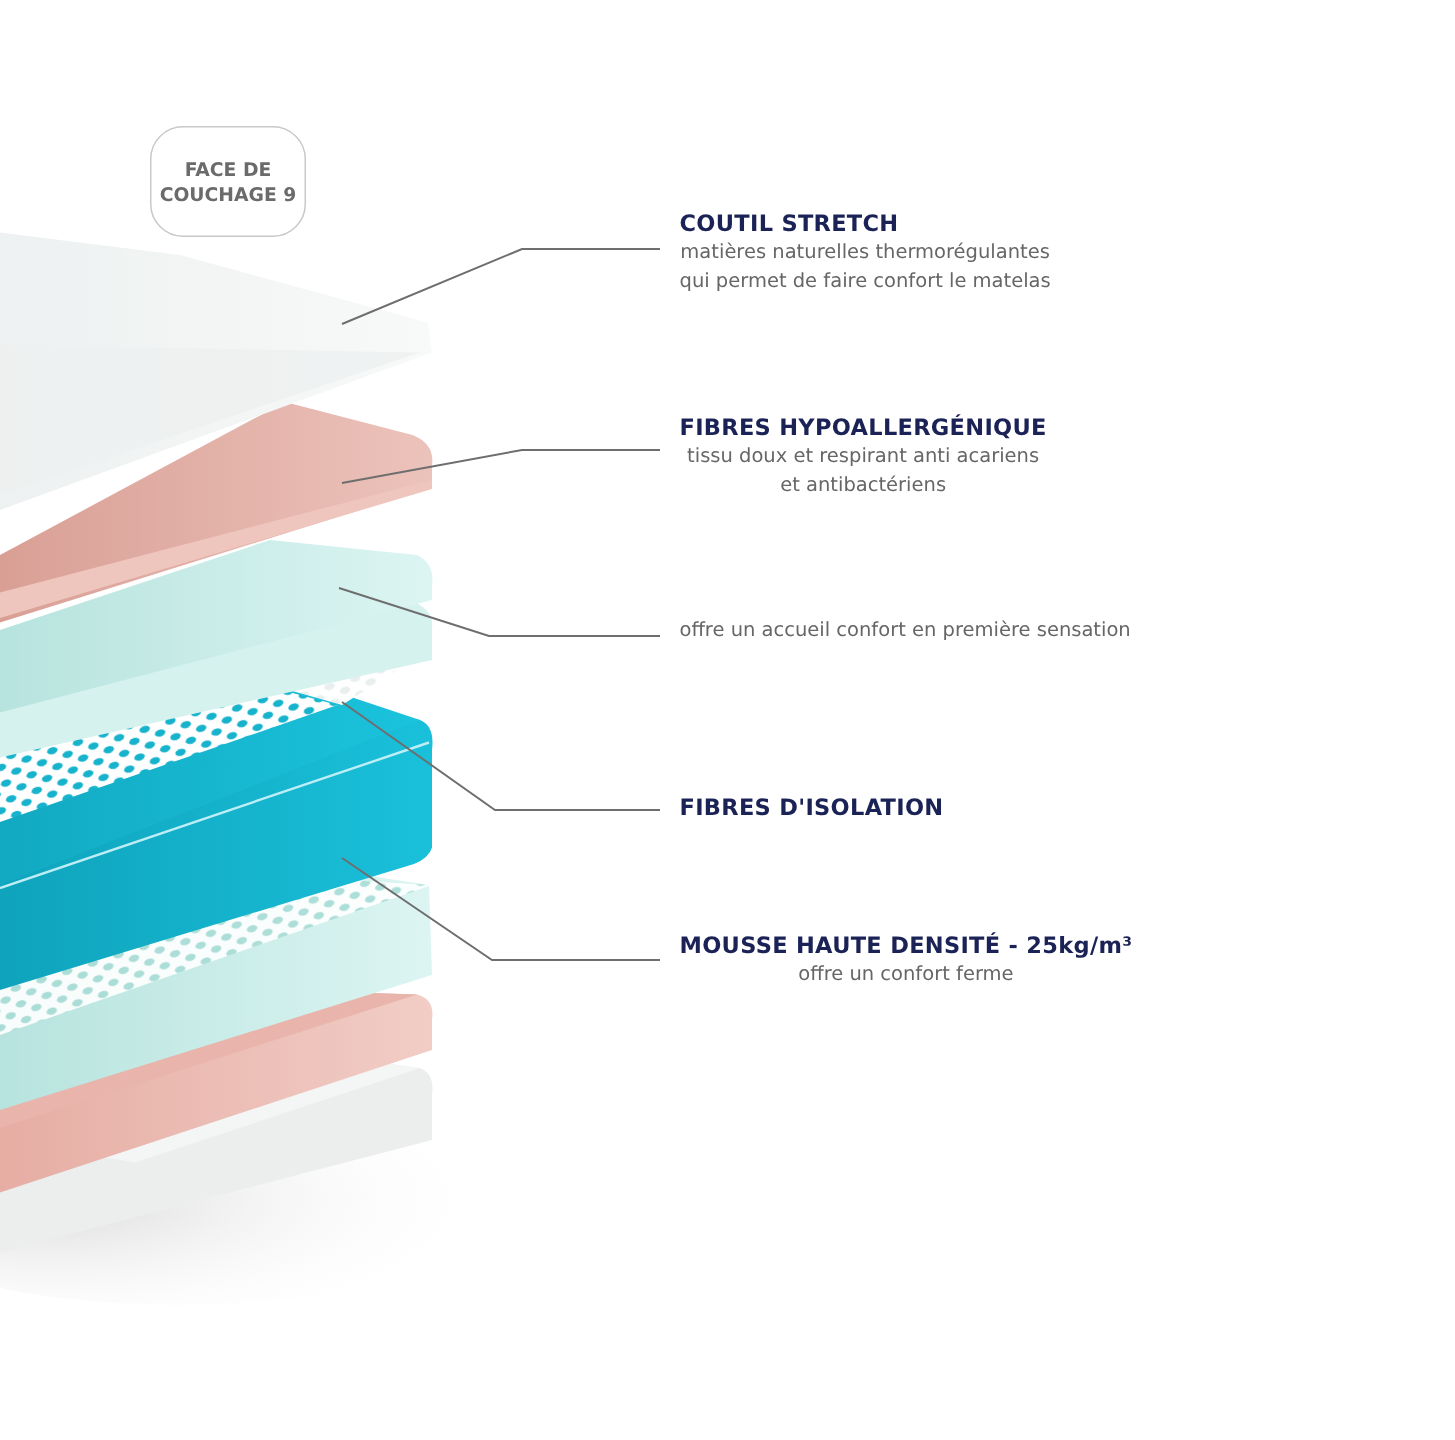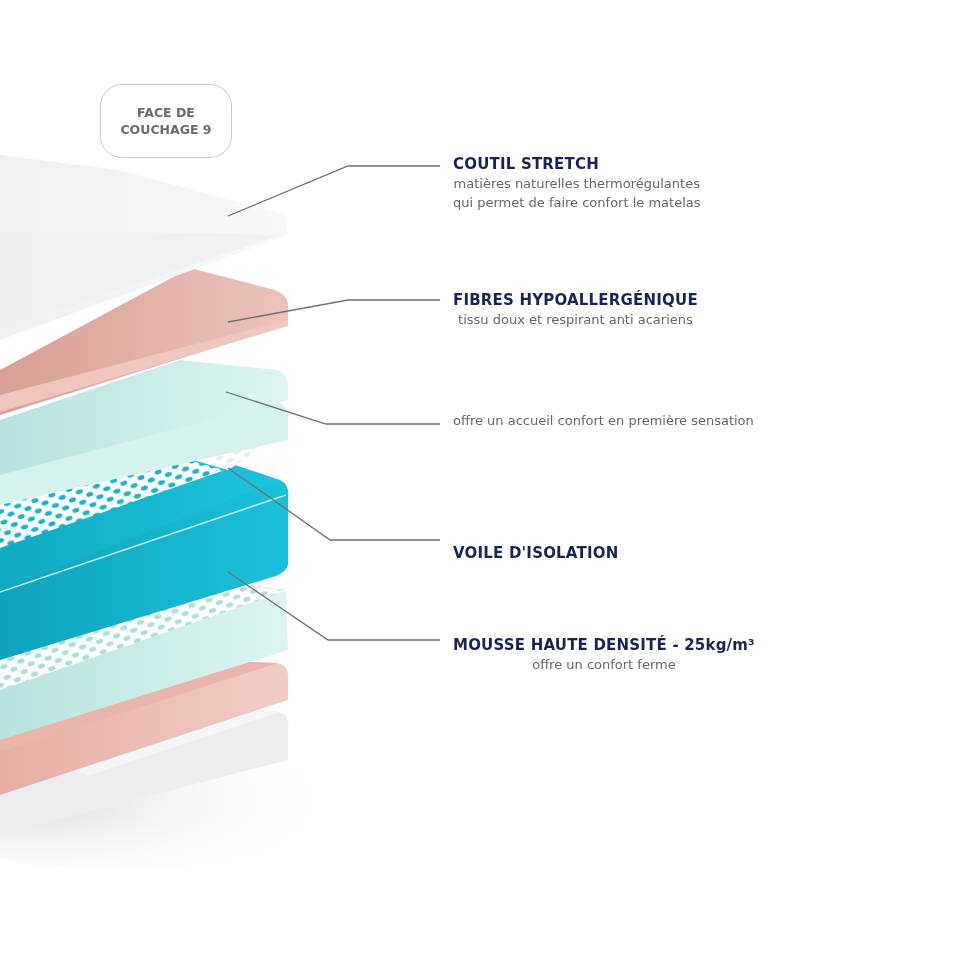--- a/index.html
+++ b/index.html
@@ -1,25 +1,25 @@
 <!DOCTYPE html>
 <html><head>
 <meta charset="utf-8">
 <style>
   html, body { margin: 0; padding: 0; background: #ffffff; }
   body { width: 970px; height: 960px; position: relative; overflow: hidden;
          font-family: "DejaVu Sans", "Liberation Sans", sans-serif; }
   .illus { position: absolute; left: 0; top: 0; width: 970px; height: 960px; }
-  .badge { position: absolute; left: 100px; top: 84px; width: 132px; height: 74px;
+  .badge { position: absolute; left: 100px; top: 84px; width: 104px; height: 74px;
            border: 1.5px solid #c9c9c9; border-radius: 22px; box-sizing: border-box;
            display: flex; flex-direction: column; align-items: center; justify-content: center;
            color: #6b6b6b; font-weight: bold; font-size: 12.5px; line-height: 17px; text-align: center;
            background: rgba(255,255,255,0.6); }
   .label { position: absolute; left: 453px; }
-  .label .title { color: #1b2356; font-weight: bold; font-size: 15px; letter-spacing: 0.2px; line-height: 19px; white-space: nowrap; margin-top: 15px; }
+  .label .title { color: #1b2356; font-weight: bold; font-size: 15px; letter-spacing: 0.2px; line-height: 19px; white-space: nowrap; }
   .label .desc { color: #666666; font-size: 13px; line-height: 19px; white-space: nowrap; text-align: center; }
 </style>
 </head>
 <body>
 
 <svg class="illus" viewBox="0 0 970 960" xmlns="http://www.w3.org/2000/svg">
   <defs>
     <linearGradient id="gWhite" x1="0" y1="0" x2="1" y2="0">
       <stop offset="0" stop-color="#eef1f1"></stop>
       <stop offset="1" stop-color="#f8f9f9"></stop>
@@ -129,26 +129,27 @@
 
 <div class="label" style="top:140px;">
   <div class="title">COUTIL STRETCH</div>
   <div class="desc">matières naturelles thermorégulantes</div>
   <div class="desc">qui permet de faire confort le matelas</div>
 </div>
 
 <div class="label" style="top:276px;">
   <div class="title">FIBRES HYPOALLERGÉNIQUE</div>
   <div class="desc">tissu doux et respirant anti acariens</div>
+  <div class="desc">et antibactériens</div>
 </div>
 
 <div class="label" style="top:411px;">
   <div class="desc">offre un accueil confort en première sensation</div>
 </div>
 
 <div class="label" style="top:529px;">
-  <div class="title">VOILE D'ISOLATION</div>
+  <div class="title">FIBRES D'ISOLATION</div>
 </div>
 
 <div class="label" style="top:621px;">
   <div class="title">MOUSSE HAUTE DENSITÉ - 25kg/m³</div>
   <div class="desc">offre un confort ferme</div>
 </div>
 
 </body></html>

